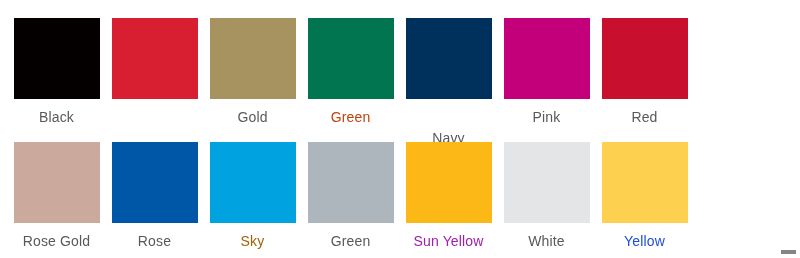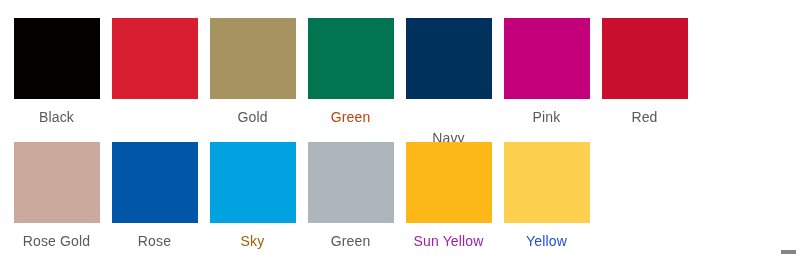--- a/index.html
+++ b/index.html
@@ -114,20 +114,24 @@
     </div>
     <div class="swatch-cell">
       <span class="swatch-chip" style="background-color: rgb(173, 181, 189);"></span>
       <span class="swatch-label" style="color: rgb(88, 89, 91);">Green</span>
     </div>
     <div class="swatch-cell">
       <span class="swatch-chip" style="background-color: rgb(251, 184, 22);"></span>
       <span class="swatch-label" style="color: #a21caf;">Sun Yellow</span>
     </div>
     <div class="swatch-cell">
+      <span class="swatch-chip" style="background-color: rgb(228, 229, 231);"></span>
+      <span class="swatch-label" style="color: rgb(88, 89, 91);">White</span>
+    </div>
+    <div class="swatch-cell">
       <span class="swatch-chip" style="background-color: rgb(253, 209, 79);"></span>
       <span class="swatch-label" style="color: #1d4ed8;">Yellow</span>
     </div>
   </div>
 
   <div id="scroll-nub" style="background-color: rgb(133, 133, 133);"></div>
 
 </div>
 
 </body></html>

